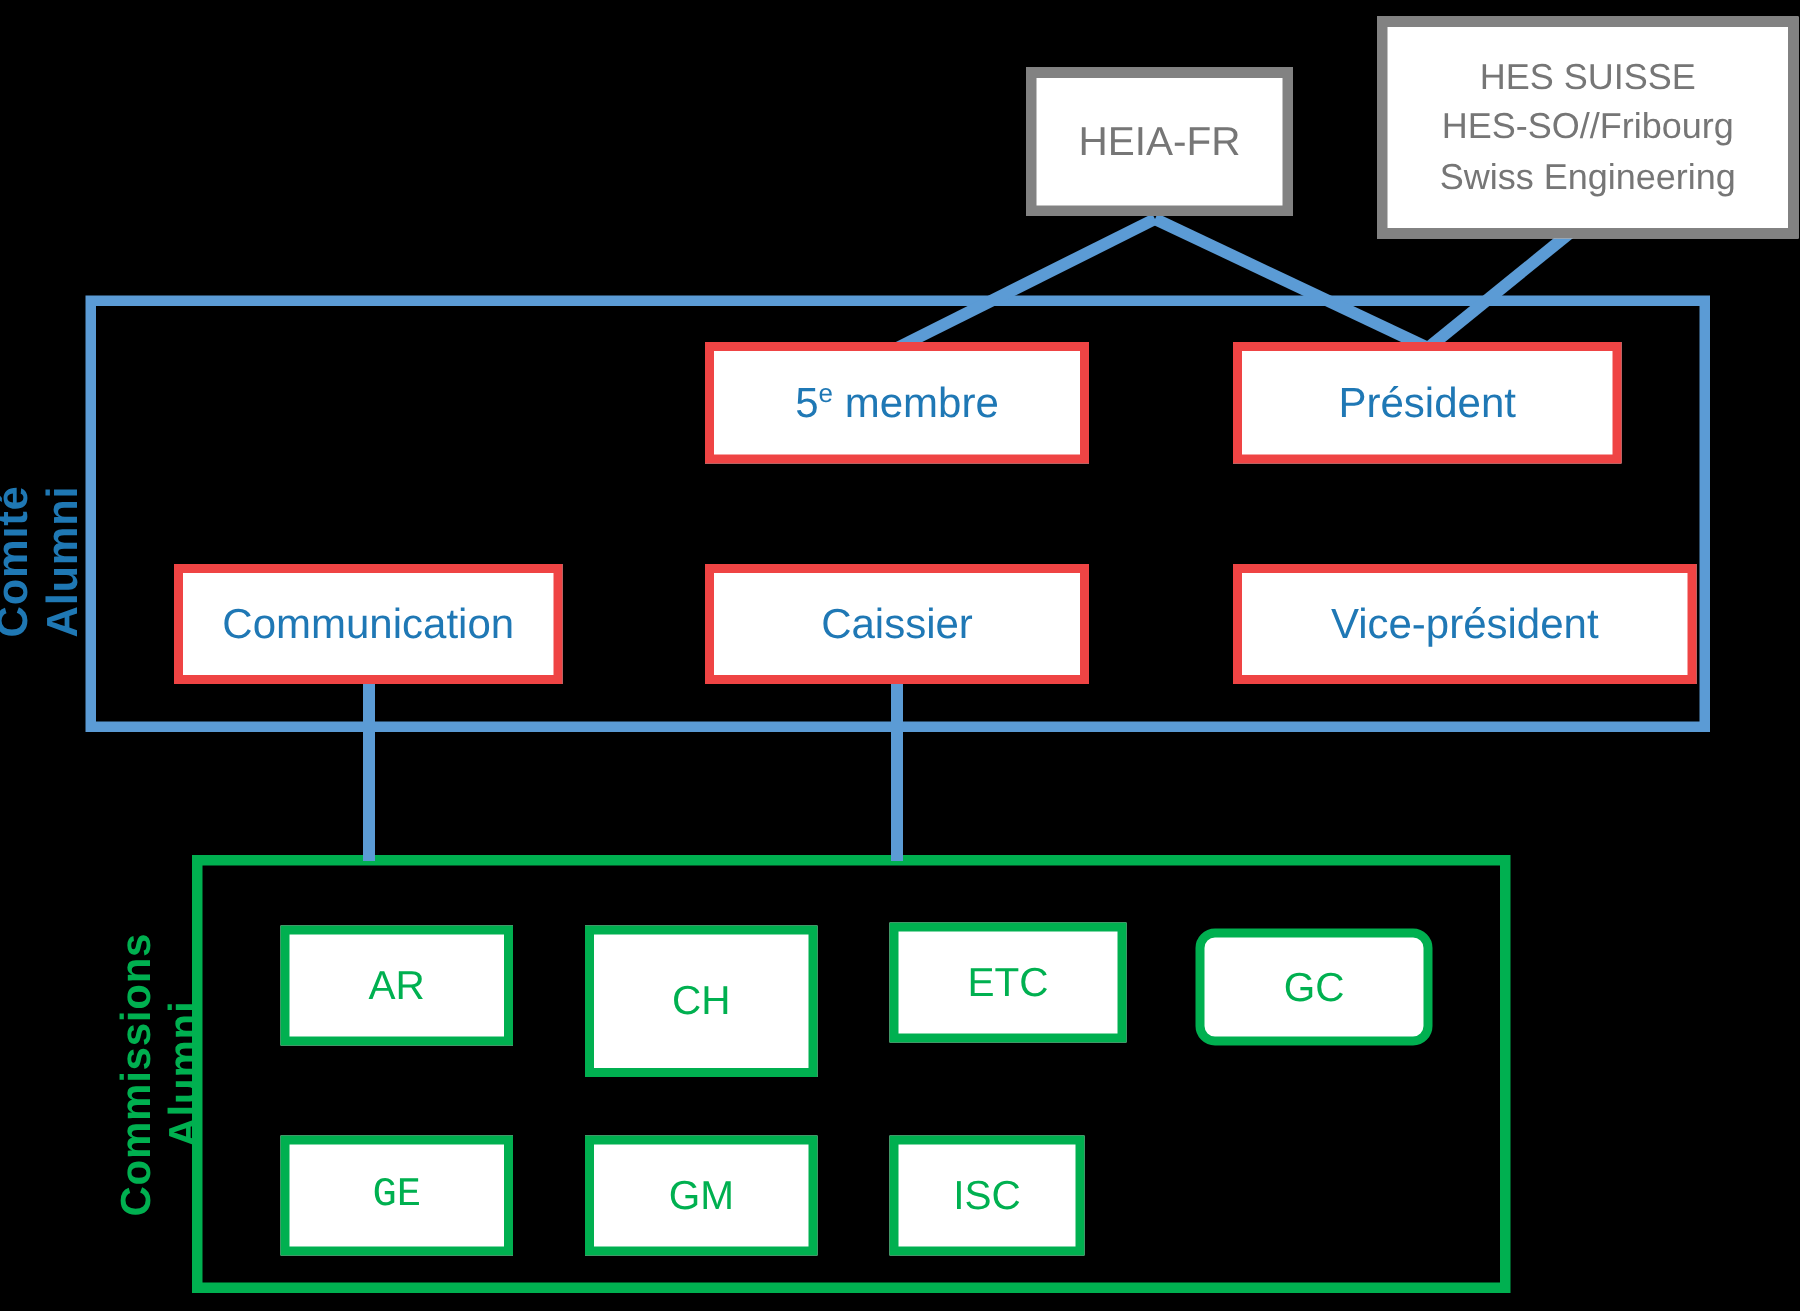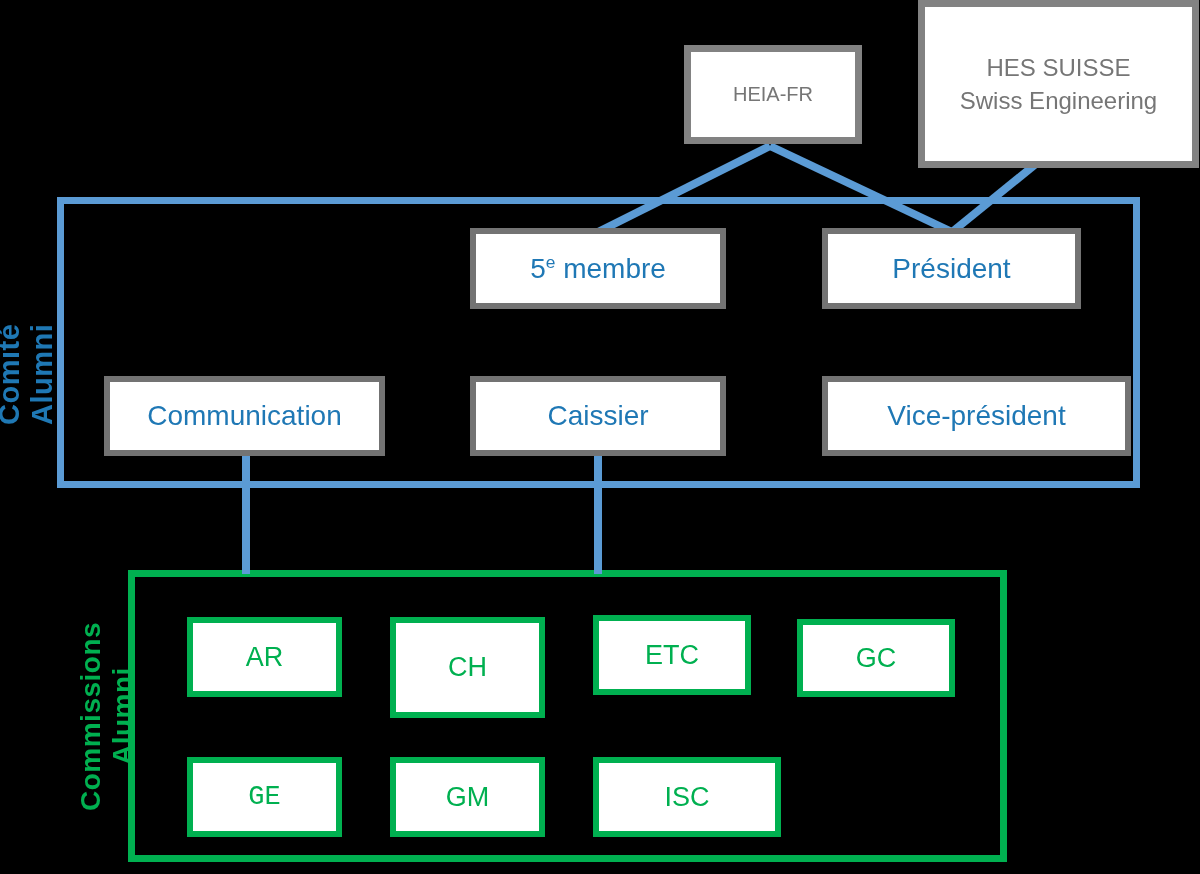--- a/index.html
+++ b/index.html
@@ -45,29 +45,29 @@
     background: #fff;
     display: flex;
     align-items: center;
     justify-content: center;
     text-align: center;
     z-index: 3;
   }
   .node.gray {
     border: 7px solid #828282;
     color: #767676;
-    font-size: 20px;
+    font-size: 27px;
   }
   .node.gray.multi {
     flex-direction: column;
     font-size: 24px;
     line-height: 1.38;
   }
   .node.blue-box {
-    border: 6px solid #737373;
+    border: 6px solid #ef4444;
     color: #1F78B5;
     font-size: 28px;
   }
   .node.green-box {
     border: 6px solid #00B050;
     color: #00B050;
     font-size: 27px;
   }
   .node sup {
     font-size: 62%;
@@ -92,33 +92,33 @@
     font-size: 29px;
   }
   .vlabel.green-label {
     color: #00B050;
     left: 86px; top: 572px;
     width: 42px; height: 288px;
     font-size: 28px;
   }
   
   .pos-heia          { left: 684px; top: 45px;  width: 178px; height: 99px; }
-  .pos-hes           { left: 918px; top: 0px;   width: 281px; height: 168px; }
+  .pos-hes           { left: 918px; top: 11px;   width: 281px; height: 148px; }
   .pos-membre5       { left: 470px; top: 228px; width: 256px; height: 81px; }
   .pos-president     { left: 822px; top: 228px; width: 259px; height: 81px; }
-  .pos-communication { left: 104px; top: 376px; width: 281px; height: 80px; }
+  .pos-communication { left: 116px; top: 376px; width: 259px; height: 80px; }
   .pos-caissier      { left: 470px; top: 376px; width: 256px; height: 80px; }
   .pos-vicepresident { left: 822px; top: 376px; width: 309px; height: 80px; }
   .pos-ar  { left: 187px; top: 617px; width: 155px; height: 80px; }
   .pos-ch  { left: 390px; top: 617px; width: 155px; height: 101px; }
   .pos-etc { left: 593px; top: 615px; width: 158px; height: 80px; }
-  .pos-gc  { left: 797px; top: 619px; width: 158px; height: 78px; }
+  .pos-gc  { left: 797px; top: 619px; width: 158px; height: 78px; border-radius: 13px; }
   .pos-ge  { left: 187px; top: 757px; width: 155px; height: 80px; font-family: Liberation Mono, monospace; }
   .pos-gm  { left: 390px; top: 757px; width: 155px; height: 80px; align-items: center; }
-  .pos-isc { left: 593px; top: 757px; width: 188px; height: 80px; justify-content: center; }
+  .pos-isc { left: 593px; top: 757px; width: 130px; height: 80px; justify-content: center; }
 </style>
 </head>
 <body>
 
 <div class="canvas">
 
   <div class="region blue"></div>
   <div class="region green"></div>
 
   <svg class="connectors" viewBox="0 0 1200 874">
@@ -127,20 +127,21 @@
     <line x1="1058" y1="146" x2="952" y2="232" stroke="#5B9BD5" stroke-width="8"></line>
     <line x1="246" y1="456" x2="246" y2="574" stroke="#5B9BD5" stroke-width="8"></line>
     <line x1="598" y1="456" x2="598" y2="574" stroke="#5B9BD5" stroke-width="8"></line>
   </svg>
 
   <div class="node gray pos-heia">
     <span>HEIA-FR</span>
   </div>
   <div class="node gray multi pos-hes">
     <div>HES SUISSE</div>
+    <div>HES-SO//Fribourg</div>
     <div>Swiss Engineering</div>
   </div>
 
   <div class="vlabel blue-label">Comité Alumni</div>
   <div class="vlabel green-label">Commissions Alumni</div>
 
   <div class="node blue-box pos-membre5">
     <span><span>5</span><sup>e</sup><span> membre</span></span>
   </div>
   <div class="node blue-box pos-president">

